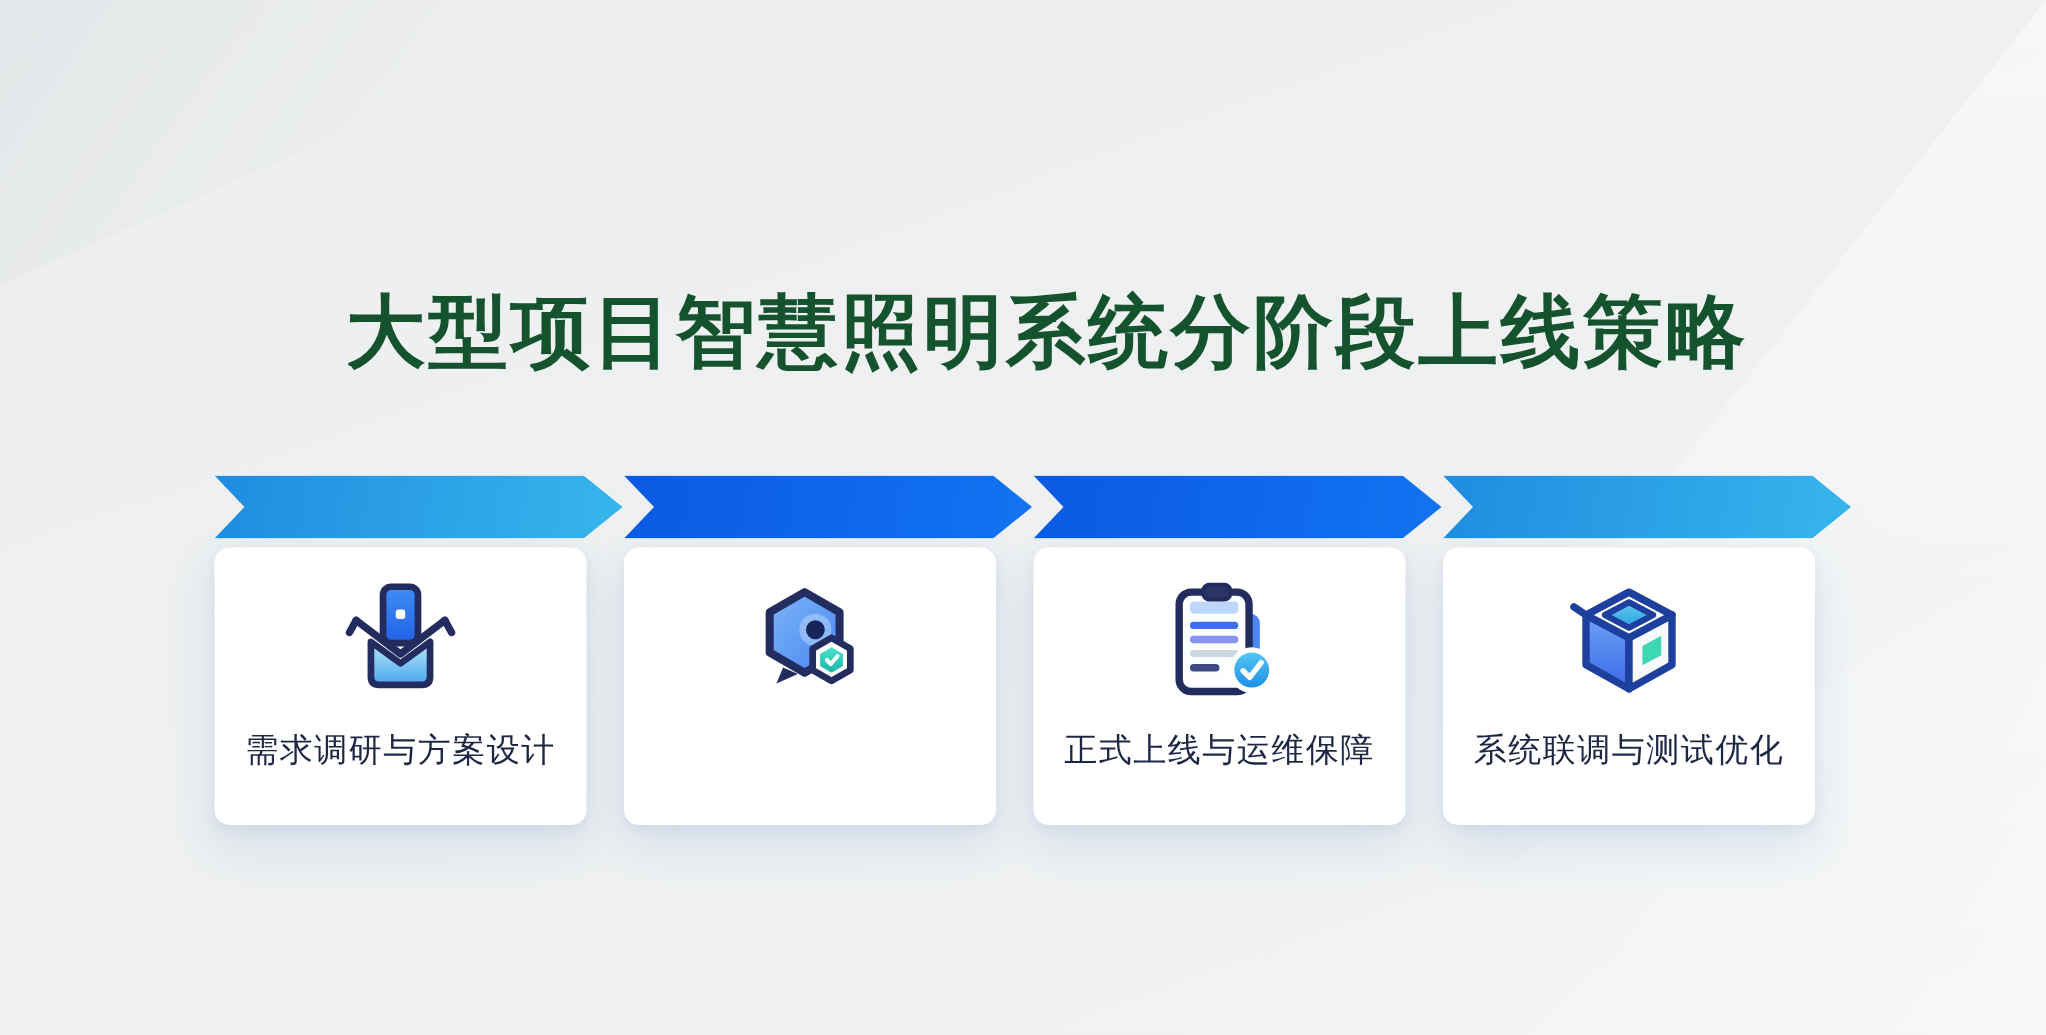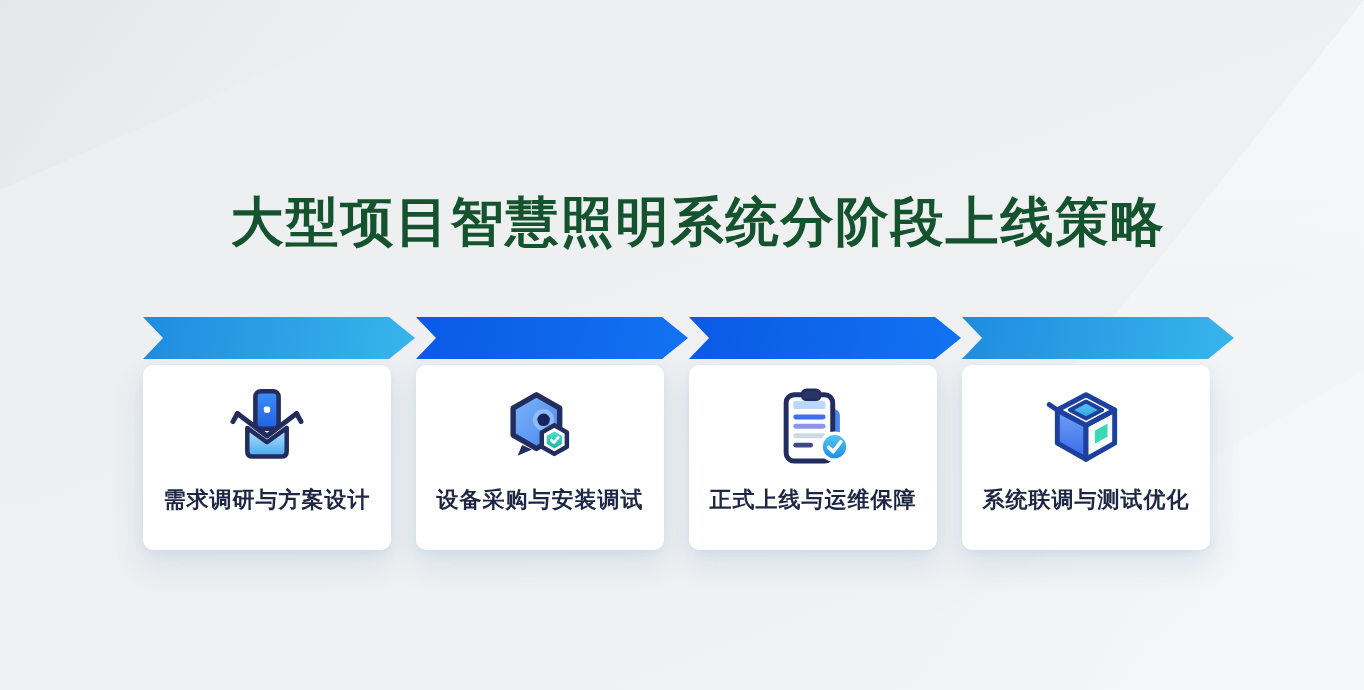--- a/index.html
+++ b/index.html
@@ -44,21 +44,21 @@
   .stage-arrow.dark{background:linear-gradient(100deg,#0a59e4 0%,#1273f2 100%);}
 
   .stage-card{
     margin-top:48px;width:248px;height:185px;
     background:#ffffff;border-radius:10px;
     box-shadow:0 14px 30px rgba(96,135,200,.16),0 3px 8px rgba(96,135,200,.10);
     display:flex;flex-direction:column;align-items:center;
   }
   .stage-icon{width:86px;height:86px;margin-top:19px;flex:0 0 auto;}
   .stage-label{
-    margin-top:15px;font-size:22px;font-weight:700;letter-spacing:1px;
+    margin-top:15px;font-size:22px;font-weight:400;letter-spacing:1px;
     color:#1d2744;text-align:center;white-space:nowrap;
   }
 </style>
 </head>
 <body>
 
 <div class="stage">
 
   <div class="bg-deco d1"></div>
   <div class="bg-deco d2"></div>
@@ -107,21 +107,20 @@
             </linearGradient>
           </defs>
           <path d="M28 68 L23 80 L39 73 Z" fill="#232c5e"></path>
           <path d="M44 12 L70 27 L70 57 L44 72 L18 57 L18 27 Z" fill="url(#i2hex)" stroke="#232c5e" stroke-width="6" stroke-linejoin="round"></path>
           <circle cx="52" cy="40" r="12" fill="#a7cdf9" opacity="0.65"></circle>
           <circle cx="52" cy="40" r="7" fill="#17255c"></circle>
           <path d="M64 46 L78 54 L78 70 L64 78 L50 70 L50 54 Z" fill="#ffffff" stroke="#232c5e" stroke-width="5" stroke-linejoin="round"></path>
           <path d="M64 53 L72.5 58 L72.5 67 L64 72 L55.5 67 L55.5 58 Z" fill="url(#i2teal)"></path>
           <path d="M60.5 62.5 L63.5 65.5 L68.5 59.5" stroke="#ffffff" stroke-width="3" fill="none" stroke-linecap="round" stroke-linejoin="round"></path>
         </svg>
-        <div class="stage-label">设备采购与安装调试</div>
       </div>
     </div>
 
     <div class="flow-col">
       <div class="stage-arrow dark"></div>
       <div class="stage-card">
         <svg class="stage-icon" viewBox="0 0 96 96">
           <defs>
             <linearGradient id="i4badge" x1="0" y1="0" x2="0" y2="1">
               <stop offset="0" stop-color="#52c6f4"></stop>

